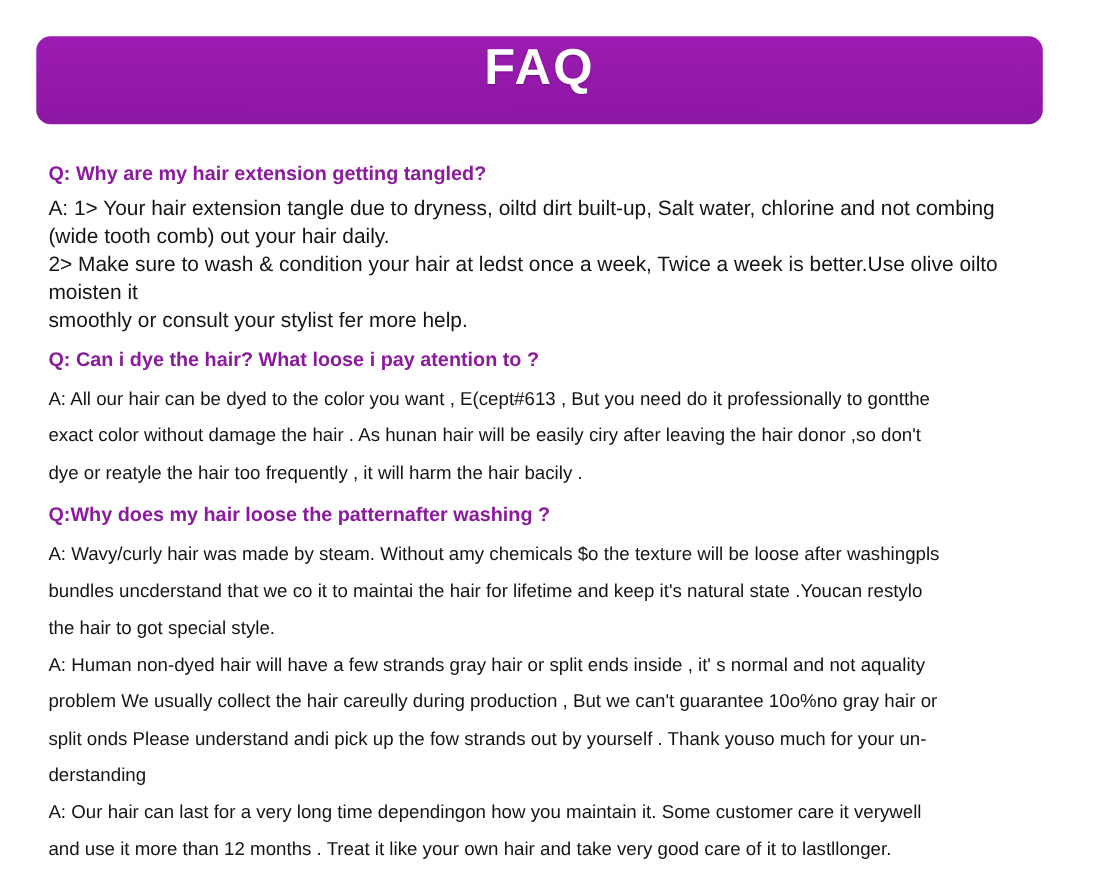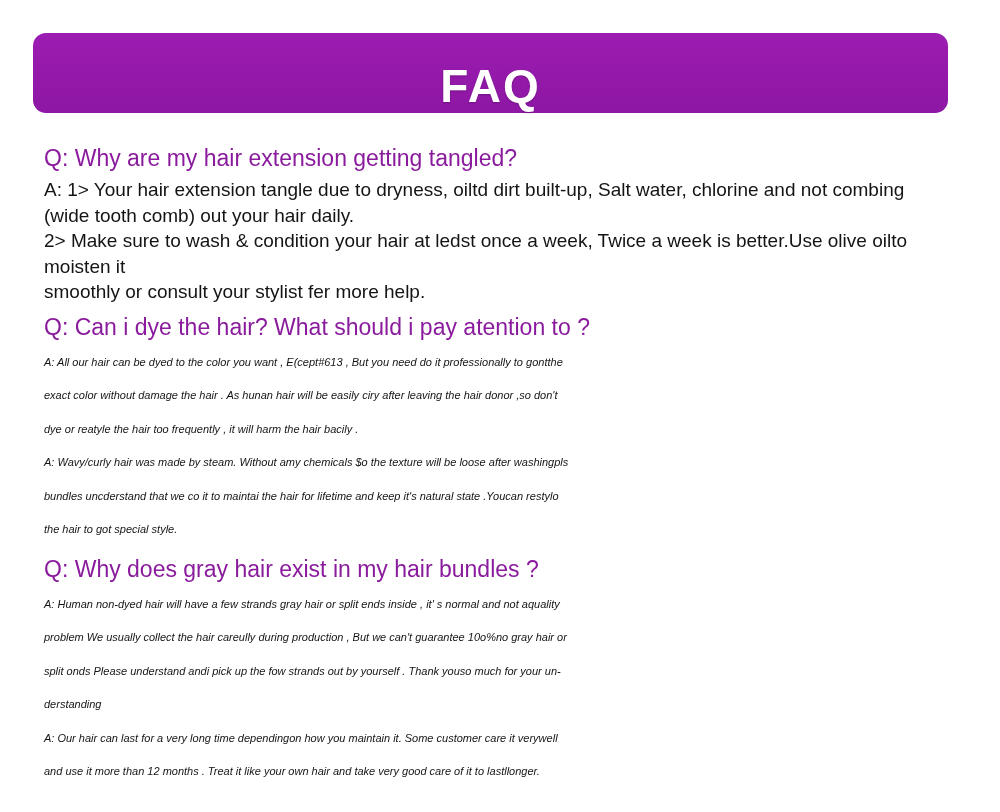--- a/index.html
+++ b/index.html
@@ -13,52 +13,51 @@
     height: 812px;
     background: var(--background, #ffffff);
     overflow: hidden;
   }
   .banner {
     margin: 33px 52px 0 33px;
     height: 80px;
     border-radius: 13px;
     background: linear-gradient(180deg, var(--banner-color, #9b1cb1) 0%, var(--banner-color-dark, #8e17a4) 100%);
     display: flex;
-    align-items: flex-end;
+    align-items: flex-start;
     justify-content: center;
   }
   .banner-title {
     color: #ffffff;
     font-size: 46px;
     font-weight: bold;
     letter-spacing: 2px;
     text-shadow: 0 1px 2px rgba(60,0,70,0.35);
   }
   .content {
     padding: 23px 36px 0 44px;
   }
   .question {
     color: var(--question-color, #8a1b9d);
-    font-size: 23px;
-    font-weight: normal;
+    font-size: 18px;
+    font-weight: bold;
     line-height: 24px;
     margin: 10px 0 7px 0;
   }
   .answer {
     color: var(--answer-color, #141414);
     white-space: pre-line;
   }
   .answer.tight {
     font-size: 19px;
     line-height: 25.5px;
   }
   .answer.loose {
-    font-size: 11px;
+    font-size: 17px;
     line-height: 33.5px;
-    font-style: italic;
   }
 </style>
 </head>
 <body>
 
 <div class="page">
 
   <div class="banner">
     <div class="banner-title">FAQ</div>
   </div>
@@ -67,34 +66,34 @@
 
     <div class="faq-item">
       <div class="question">Q: Why are my hair extension getting tangled?</div>
       <div class="answer tight">A: 1&gt; Your hair extension tangle due to dryness, oiltd dirt built-up, Salt water, chlorine and not combing
 (wide tooth comb) out your hair daily.
 2&gt; Make sure to wash &amp; condition your hair at ledst once a week, Twice a week is better.Use olive oilto moisten it
 smoothly or consult your stylist fer more help.</div>
     </div>
 
     <div class="faq-item">
-      <div class="question">Q: Can i dye the hair? What should i pay atention to ?</div>
+      <div class="question">Q: Can i dye the hair? What loose i pay atention to ?</div>
       <div class="answer loose">A: All our hair can be dyed to the color you want , E(cept#613 , But you need do it professionally to gontthe
 exact color without damage the hair . As hunan hair will be easily ciry after leaving the hair donor ,so don't
 dye or reatyle the hair too frequently , it will harm the hair bacily .</div>
     </div>
 
     <div class="faq-item">
+      <div class="question">Q:Why does my hair loose the patternafter washing ?</div>
       <div class="answer loose">A: Wavy/curly hair was made by steam. Without amy chemicals $o the texture will be loose after washingpls
 bundles uncderstand that we co it to maintai the hair for lifetime and keep it's natural state .Youcan restylo
 the hair to got special style.</div>
     </div>
 
     <div class="faq-item">
-      <div class="question">Q: Why does gray hair exist in my hair bundles ?</div>
       <div class="answer loose">A: Human non-dyed hair will have a few strands gray hair or split ends inside , it' s normal and not aquality
 problem We usually collect the hair careully during production , But we can't guarantee 10o%no gray hair or
 split onds Please understand andi pick up the fow strands out by yourself . Thank youso much for your un-
 derstanding</div>
     </div>
 
     <div class="faq-item">
       <div class="answer loose">A: Our hair can last for a very long time dependingon how you maintain it. Some customer care it verywell
 and use it more than 12 months . Treat it like your own hair and take very good care of it to lastllonger.</div>
     </div>

